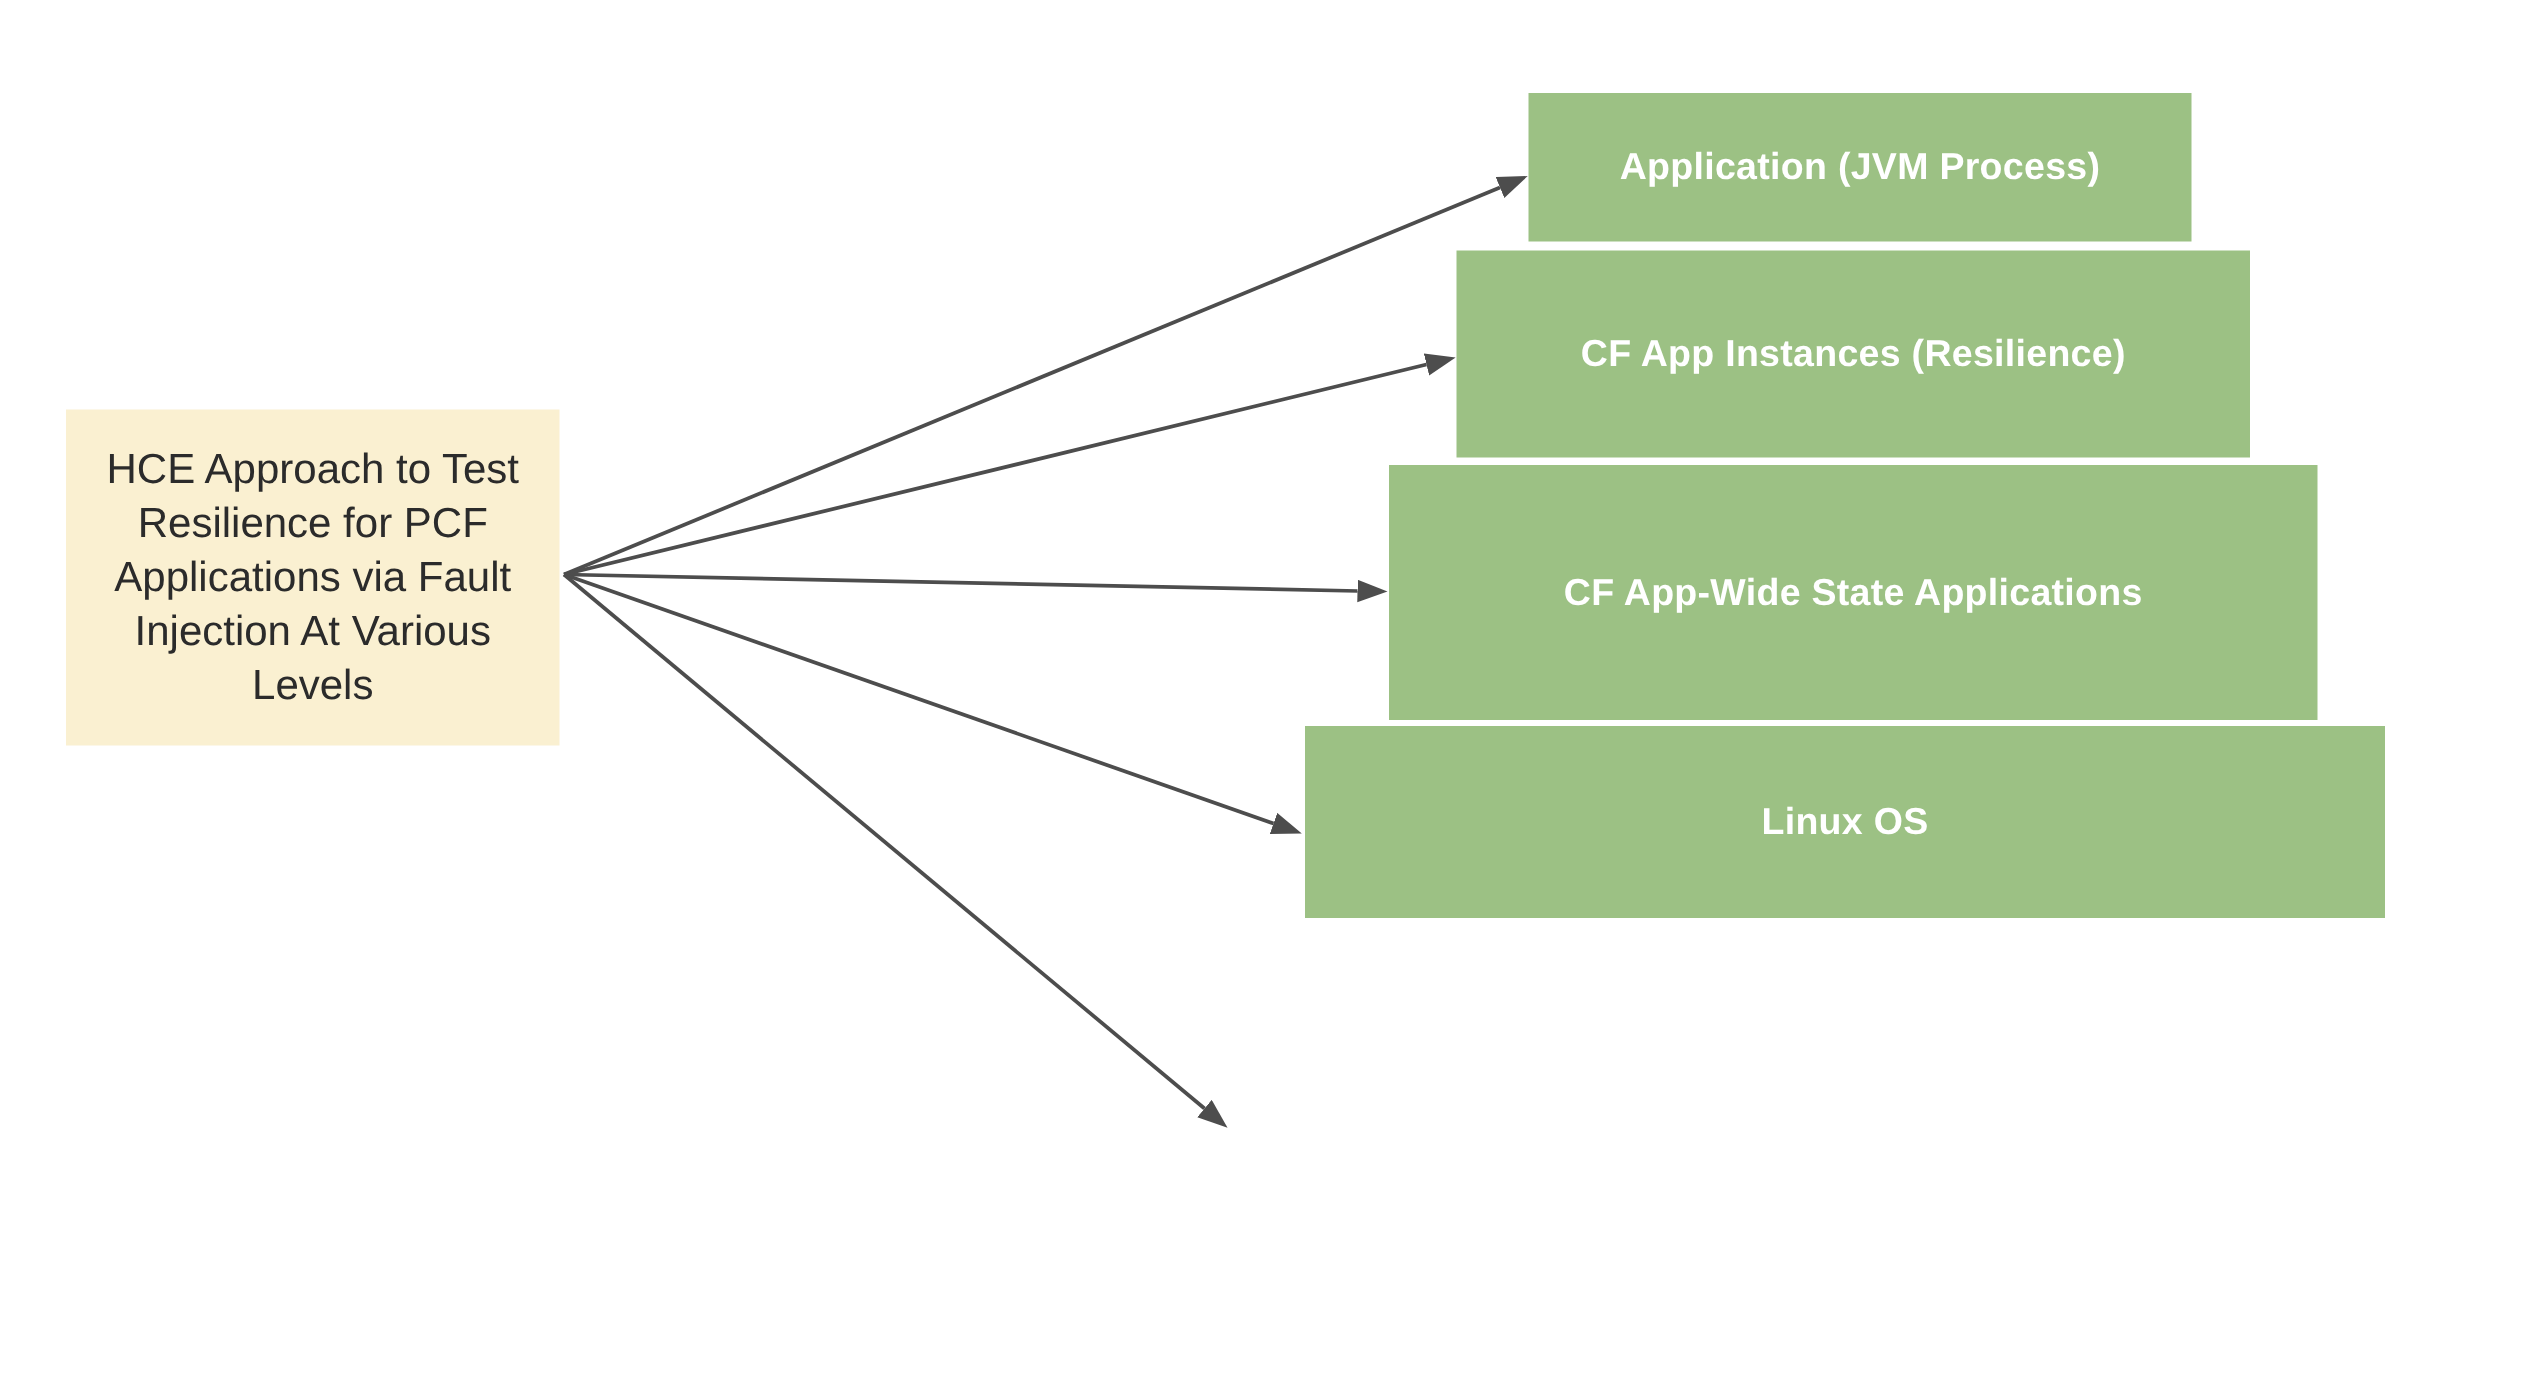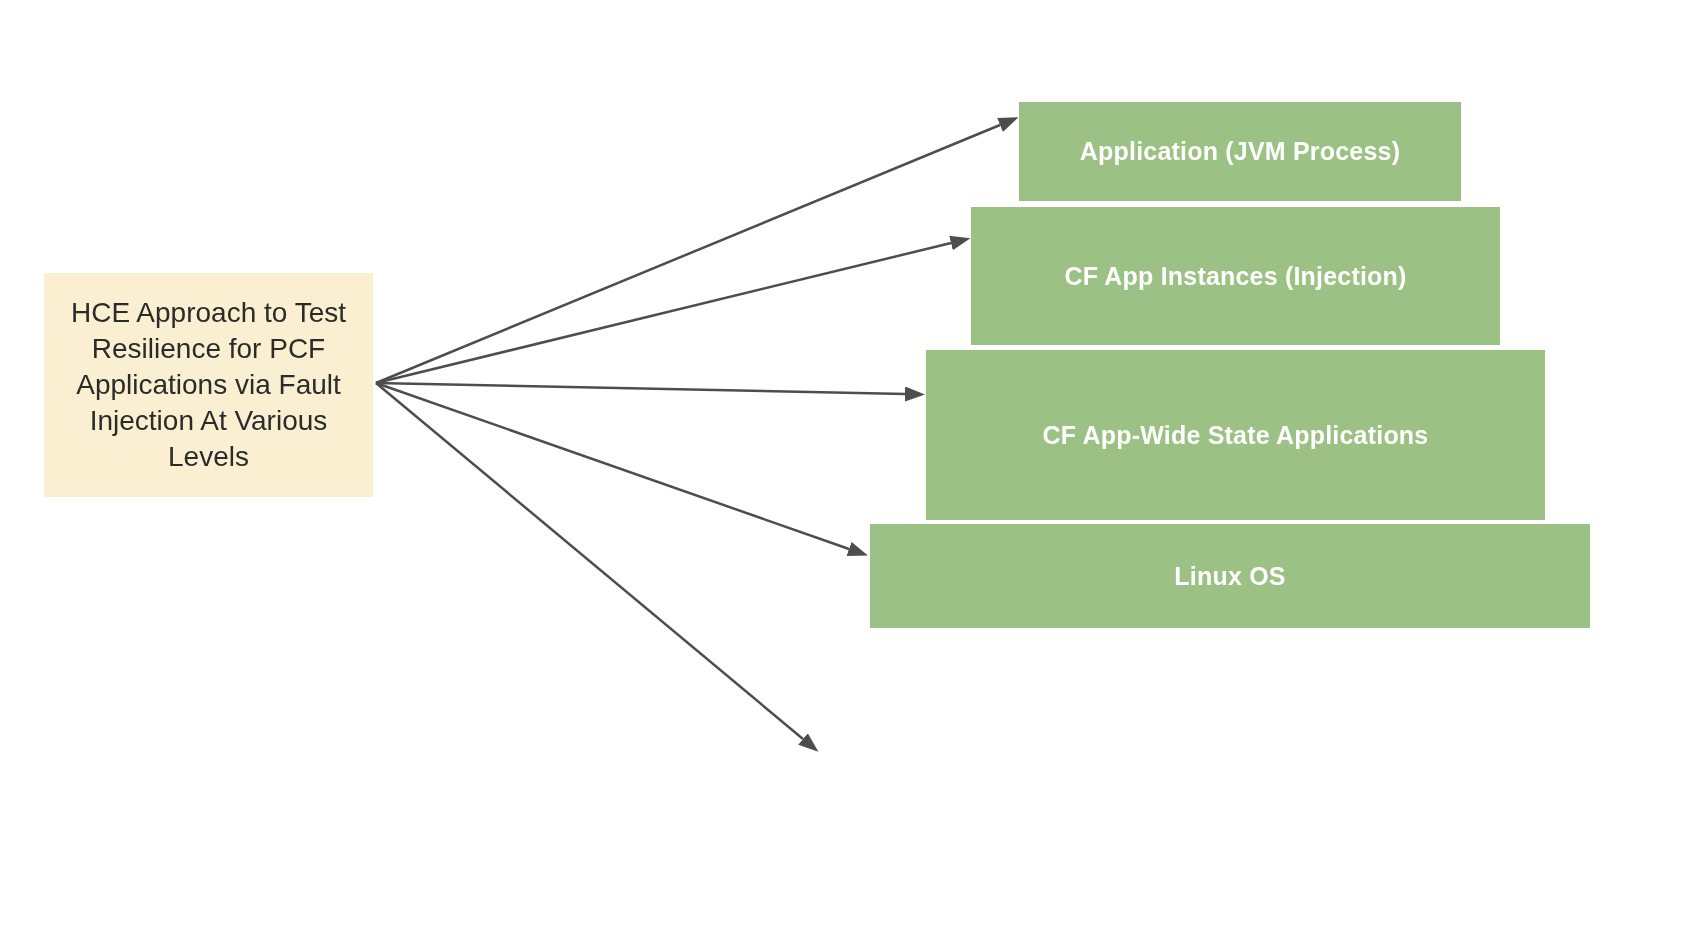--- a/index.html
+++ b/index.html
@@ -48,32 +48,31 @@
     letter-spacing:0;
     text-align:center;
   }
   .level{
     position:absolute;
     background:var(--level-fill);
     display:flex;
     align-items:center;
     justify-content:center;
     text-align:center;
-    margin-top:40px;
   }
   .level span{
     color:var(--level-text);
     font-size:25px;
     font-weight:700;
     letter-spacing:0.2px;
   }
   .level-1{left:1019px;top:62px; width:442px;height:99px;}
   .level-2{left:971px; top:167px;width:529px;height:138px;}
   .level-3{left:926px; top:310px;width:619px;height:170px;}
-  .level-4{left:870px; top:484px;width:720px;height:104px;}
+  .level-4{left:870px; top:484px;width:720px;height:128px;}
   .level-5{left:826px; top:635px;width:820px;height:239px;}
 </style>
 </head>
 <body>
 
 <div class="canvas">
 
   <svg class="arrows" width="1695" height="926" viewBox="0 0 1695 926" aria-hidden="true">
     <defs>
       <marker id="ah" markerWidth="9" markerHeight="7" refX="0" refY="3" orient="auto" markerUnits="strokeWidth">
@@ -88,21 +87,21 @@
   </svg>
 
   <div class="note">
     <div class="note-text">HCE Approach to Test Resilience for PCF Applications via Fault Injection At Various Levels</div>
   </div>
 
   <div class="level level-1">
     <span>Application (JVM Process)</span>
   </div>
   <div class="level level-2">
-    <span>CF App Instances (Injection)</span>
+    <span>CF App Instances (Resilience)</span>
   </div>
   <div class="level level-3">
     <span>CF App-Wide State Applications</span>
   </div>
   <div class="level level-4">
     <span>Linux OS</span>
   </div>
 
 </div>
 

